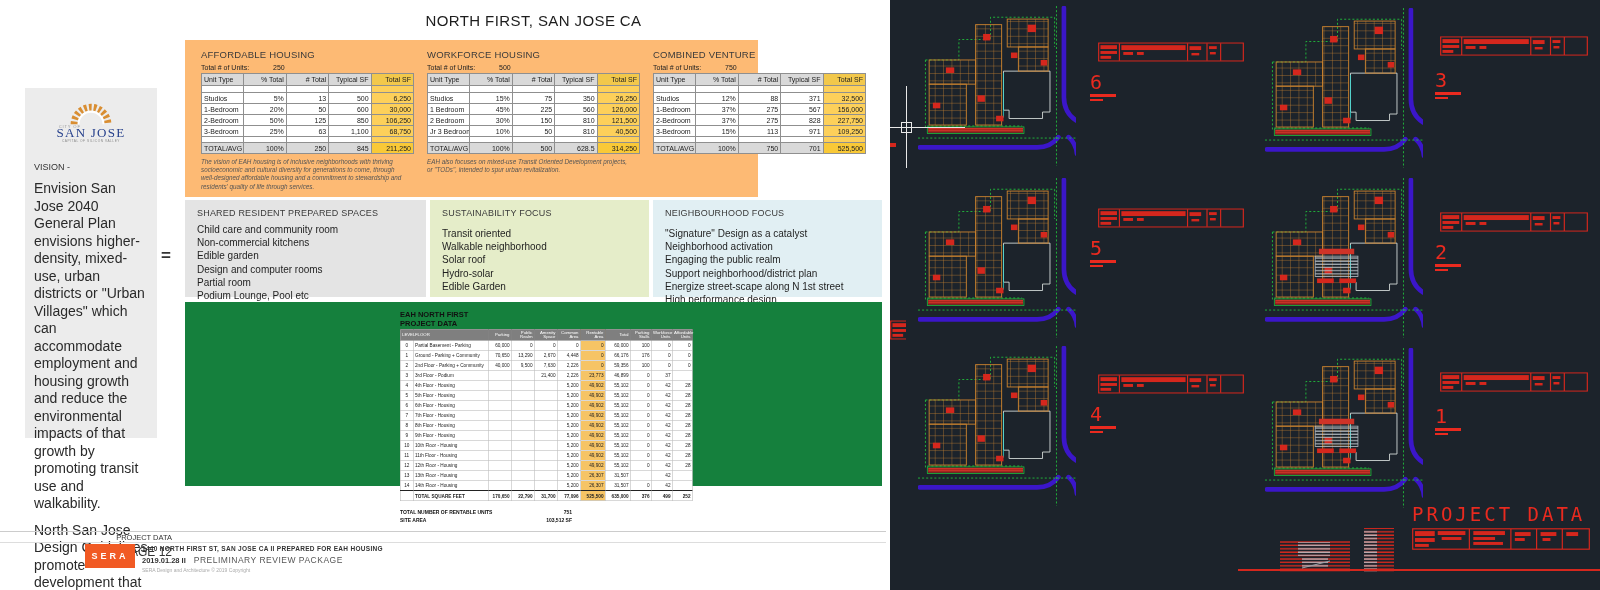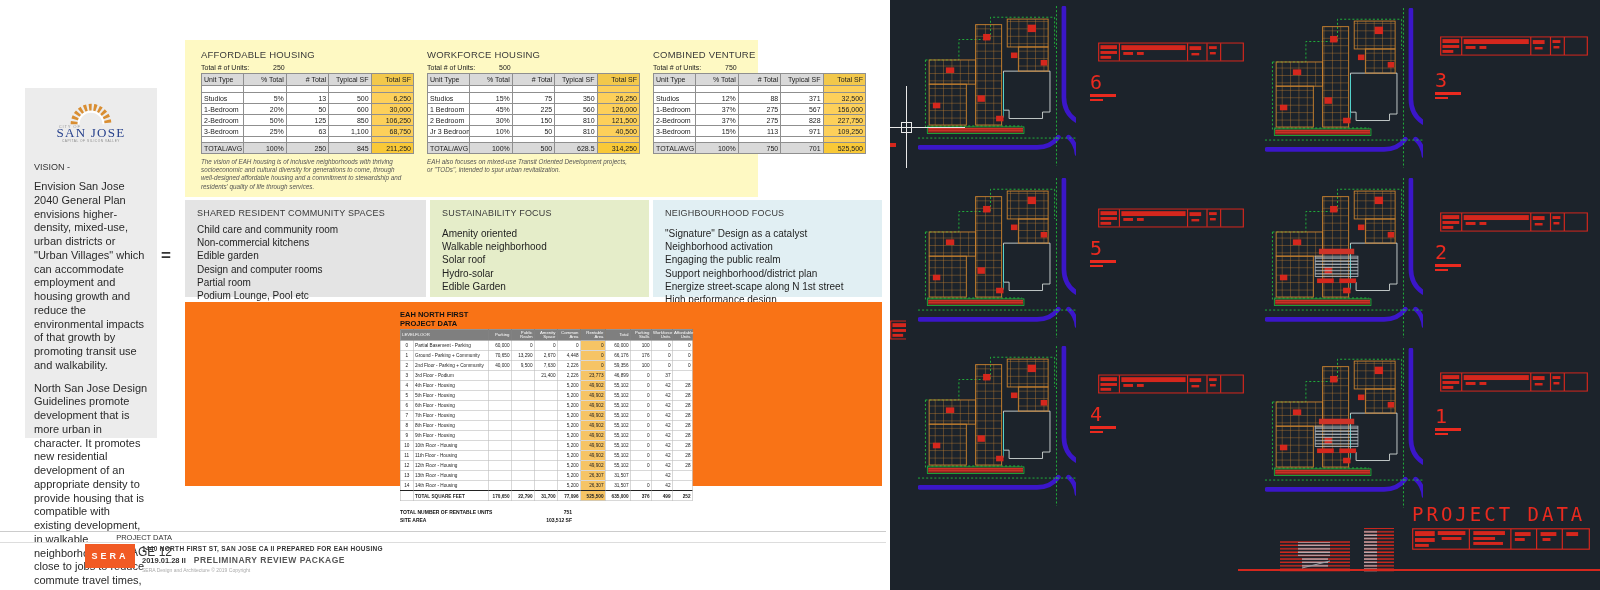--- a/index.html
+++ b/index.html
@@ -6,24 +6,24 @@
   body{width:1600px;height:590px;position:relative;overflow:hidden;background:#fff;
        font-family:"Liberation Sans",sans-serif;color:#222}
   
   #doc{position:absolute;left:0;top:0;width:890px;height:590px;background:#fff}
   .doc-title{position:absolute;left:185px;top:12px;width:697px;text-align:center;
              font-size:15px;letter-spacing:.4px;color:#1d1d1d}
   
   .sidebar{position:absolute;left:25px;top:88px;width:132px;height:350px;background:#ececec;
            padding:8px 9px;box-sizing:border-box}
   .sidebar .vision-head{font-size:9px;margin:14px 0 8px;color:#333}
-  .sidebar p{font-size:11px;line-height:1.25;margin:8px 0 9px;color:#2a2a2a}
+  .sidebar p{font-size:14px;line-height:1.25;margin:8px 0 9px;color:#2a2a2a}
   .equals{position:absolute;left:161px;top:246px;font-size:17px;font-weight:bold;color:#333}
   
-  .peach{position:absolute;left:185px;top:40px;width:573px;height:157px;background:#fef9c3}
+  .peach{position:absolute;left:185px;top:40px;width:573px;height:157px;background:#fdba74}
   .htable{position:absolute;top:9px;width:213px}
   .ht-title{font-size:9.5px;color:#3a3a3a;letter-spacing:.2px;margin-bottom:4px}
   .ht-units{font-size:7px;display:flex;margin-bottom:2px}
   .ht-units span{width:72px}
   .htable table{border-collapse:collapse;table-layout:fixed;width:213px;background:#fff;
                 border:1px solid #555}
   .htable th,.htable td{border:.5px solid #8f8f8f;font-size:7px;font-weight:normal;
                 padding:0 2px;height:10px;overflow:hidden;white-space:nowrap}
   .htable th{background:#d9d9d9;text-align:left;height:11px}
   .htable th.num,.htable td.num{text-align:right}
@@ -37,21 +37,21 @@
   
   .fbox{position:absolute;top:200px;height:97px;box-sizing:border-box;padding:8px 12px}
   .fbox .fb-title{font-size:9px;color:#3a3a3a;letter-spacing:.2px;margin-bottom:5px}
   .fbox ul{list-style:none;margin:0;padding:0}
   .fbox li{font-size:10px;line-height:1.32;color:#1f1f1f}
   #fbox-shared{left:185px;width:241px;background:#e4e4e4}
   #fbox-sustain{left:430px;width:219px;background:#e5edc9}
   #fbox-neigh{left:653px;width:229px;background:#e1eff3}
   #fbox-sustain .fb-title,#fbox-neigh .fb-title{margin-bottom:9px}
   
-  .cream{position:absolute;left:185px;top:302px;width:697px;height:184px;background:#f97316}
+  .cream{position:absolute;left:185px;top:302px;width:697px;height:184px;background:#15803d}
   .ptitles{position:absolute;left:215px;top:8px;font-size:7.5px;font-weight:bold;line-height:1.25;color:#111}
   .ptable-wrap{position:absolute;left:215px;top:27px;width:584px;transform:scale(.5);
                transform-origin:0 0}
   .ptable{border-collapse:collapse;table-layout:fixed;width:584px;background:#fff}
   .ptable th{background:#7f7f7f;color:#fff;font-size:8.6px;font-weight:normal;line-height:1.1;
              padding:1px 3px;text-align:right;border:.8px solid #666}
   .ptable th:first-child{text-align:center}.ptable th:nth-child(2){text-align:left}
   .ptable td{font-size:9.4px;height:19px;padding:0 3px;border:.8px solid #b0b0b0;
              text-align:right;white-space:nowrap;overflow:hidden}
   .ptable td.lvl{text-align:center}.ptable td.floor{text-align:left}
@@ -64,21 +64,21 @@
   
   .f-line1{position:absolute;left:0;top:531px;width:886px;border-top:1px solid #ccc}
   .f-line2{position:absolute;left:0;top:542px;width:886px;border-top:1px solid #ddd}
   .f-right1{position:absolute;right:718px;top:533px;width:160px;text-align:right;font-size:7.5px;color:#333}
   .f-right2{position:absolute;right:718px;top:545px;width:160px;text-align:right;font-size:12px;color:#333}
   .sera-logo{position:absolute;left:85px;top:544px;width:50px;height:24px;background:#f15a24;
              color:#fff;font-size:9px;font-weight:bold;letter-spacing:3px;display:flex;
              align-items:center;justify-content:center}
   .f-info1{position:absolute;left:142px;top:545px;font-size:6.5px;font-weight:bold;color:#333;letter-spacing:.3px}
   .f-info2{position:absolute;left:142px;top:555px;font-size:7.5px;font-weight:bold;color:#333}
-  .f-info2 .pkg{font-size:8.5px;font-weight:bold;color:#555;letter-spacing:.5px;margin-left:8px}
+  .f-info2 .pkg{font-size:8.5px;font-weight:normal;color:#555;letter-spacing:.5px;margin-left:8px}
   .f-info3{position:absolute;left:142px;top:567px;font-size:5px;color:#aaa}
   
   #cad{position:absolute;left:890px;top:0;width:710px;height:590px;background:#1c232b;overflow:hidden}
   .plan-cell{position:absolute}
   .strip{position:absolute}
   .plan-num{position:absolute;color:#ea2a1f;font-family:"DejaVu Sans Mono",monospace;font-size:20px;line-height:1}
   .plan-num i{display:block;background:#ea2a1f;height:2.5px}
   .plan-num i.b1{width:26px;margin-top:2px}
   .plan-num i.b2{width:13px;margin-top:2px}
   .cad-caption{position:absolute;left:522px;top:503px;color:#ea2a1f;
@@ -96,20 +96,21 @@
   .tl{stroke:#2fd6cf;stroke-width:.8;fill:none}
   .ob{fill:url(#ug);stroke:#c9822e;stroke-width:1}
   .rc{fill:#d5271d}
   .rl{stroke:#d5271d;fill:none;stroke-width:1.2}
 </style>
 </head>
 <body>
 
 <div id="doc">
 
+  <div class="doc-title">NORTH FIRST, SAN JOSE CA</div>
 
   <div class="sidebar">
     <svg width="114" height="48" viewBox="0 0 90 46">
       <path d="M29,27 A16,16 0 0 1 61,27" stroke="#d98e32" stroke-width="7" fill="none" stroke-dasharray="2.6 2"></path>
       <path d="M33,27 A12,12 0 0 1 57,27" stroke="#fff" stroke-width="2" fill="none"></path>
       <text x="14" y="31" font-size="4" fill="#9a9a9a" letter-spacing="0.8">CITY OF</text>
       <text x="45" y="39" text-anchor="middle" font-family="Liberation Serif, serif" font-size="12.5" fill="#27418c" letter-spacing="1.2">SAN JOSE</text>
       <text x="45" y="44.5" text-anchor="middle" font-size="3.1" fill="#8a8a8a" letter-spacing="0.5">CAPITAL OF SILICON VALLEY</text>
     </svg>
     <div class="vision-head">VISION -</div>
@@ -343,37 +344,37 @@
             <td class="num">628.5</td>
             <td class="num gold">314,250</td>
           </tr>
         </tbody>
       </table>
       <div class="ht-note">EAH also focuses on mixed-use Transit Oriented Development projects, or "TODs", intended to spur urban revitalization.</div>
     </div>
   </div>
 
   <div class="fbox" id="fbox-shared">
-    <div class="fb-title">SHARED RESIDENT COMMUNITY SPACES</div>
+    <div class="fb-title">SHARED RESIDENT PREPARED SPACES</div>
     <ul>
 
     <li>Child care and community room</li>
         <li>Non-commercial kitchens</li>
         <li>Edible garden</li>
         <li>Design and computer rooms</li>
         <li>Partial room</li>
         <li>Podium Lounge, Pool etc</li>
         <li>Shared parking</li>
       </ul>
   </div>
   <div class="fbox" id="fbox-sustain">
     <div class="fb-title">SUSTAINABILITY FOCUS</div>
     <ul>
 
-    <li>Amenity oriented</li>
+    <li>Transit oriented</li>
         <li>Walkable neighborhood</li>
         <li>Solar roof</li>
         <li>Hydro-solar</li>
         <li>Edible Garden</li>
       </ul>
   </div>
   <div class="fbox" id="fbox-neigh">
     <div class="fb-title">NEIGHBOURHOOD FOCUS</div>
     <ul>
 

